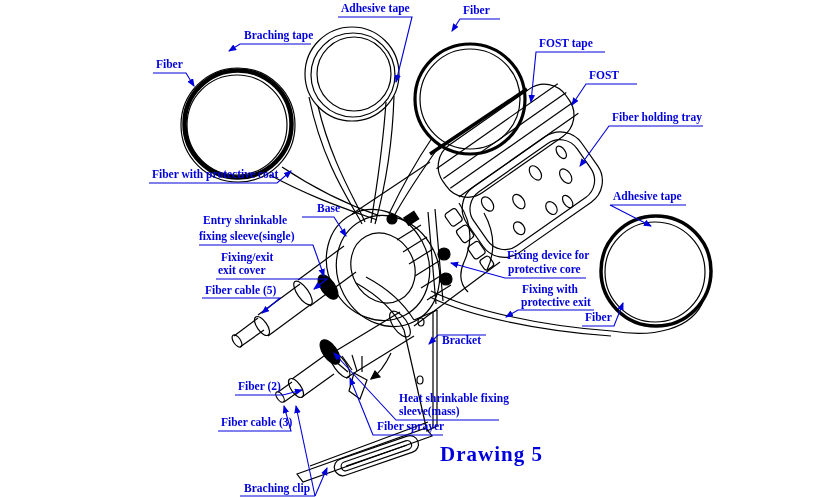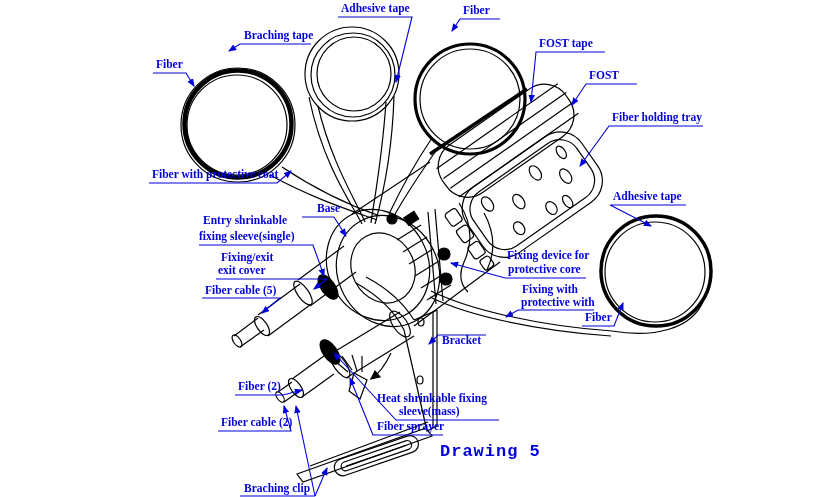--- a/index.html
+++ b/index.html
@@ -1,22 +1,22 @@
 <!DOCTYPE html>
 <html><head>
 <meta charset="utf-8">
 <style>
   html,body{margin:0;padding:0;background:#fff;}
   #canvas{position:relative;width:816px;height:497px;background:#fff;overflow:hidden;
           font-family:"Liberation Serif","DejaVu Serif",serif;}
   #art{position:absolute;left:0;top:0;}
   .lbl{position:absolute;color:#0000dd;font-weight:bold;font-size:11.5px;line-height:12px;
        white-space:nowrap;}
-  .title{position:absolute;color:#0000dd;font-weight:bold;font-size:17px;letter-spacing:1px;
-         white-space:nowrap;font-family:Liberation Mono, monospace;}
+  .title{position:absolute;color:#0000dd;font-weight:bold;font-size:21px;letter-spacing:1px;
+         white-space:nowrap;}
 </style>
 </head>
 <body>
 
 <div id="canvas">
 
 <svg id="art" width="816" height="497" viewBox="0 0 816 497">
   <defs>
     <marker id="arr" markerWidth="9" markerHeight="8" refX="6.5" refY="3" orient="auto">
       <path d="M0 0 L7.5 3 L0 6 Z" fill="#0000dd"></path>
@@ -211,24 +211,24 @@
   <div class="lbl" style="left:152px;top:168px">Fiber with protective coat</div>
   <div class="lbl" style="left:317px;top:202px">Base</div>
   <div class="lbl" style="left:203px;top:214px">Entry shrinkable</div>
   <div class="lbl" style="left:199px;top:230px">fixing sleeve(single)</div>
   <div class="lbl" style="left:221px;top:251px">Fixing/exit</div>
   <div class="lbl" style="left:218px;top:264px">exit cover</div>
   <div class="lbl" style="left:205px;top:284px">Fiber cable (5)</div>
   <div class="lbl" style="left:507px;top:249px">Fixing device for</div>
   <div class="lbl" style="left:508px;top:263px">protective core</div>
   <div class="lbl" style="left:522px;top:283px">Fixing with</div>
-  <div class="lbl" style="left:521px;top:296px">protective with</div>
+  <div class="lbl" style="left:521px;top:296px">protective exit</div>
   <div class="lbl" style="left:585px;top:311px">Fiber</div>
   <div class="lbl" style="left:442px;top:334px">Bracket</div>
   <div class="lbl" style="left:238px;top:380px">Fiber (2)</div>
-  <div class="lbl" style="left:221px;top:416px">Fiber cable (2)</div>
-  <div class="lbl" style="left:377px;top:392px">Heat shrinkable fixing</div>
+  <div class="lbl" style="left:221px;top:416px">Fiber cable (3)</div>
+  <div class="lbl" style="left:399px;top:392px">Heat shrinkable fixing</div>
   <div class="lbl" style="left:399px;top:405px">sleeve(mass)</div>
   <div class="lbl" style="left:377px;top:420px">Fiber sprayer</div>
   <div class="lbl" style="left:244px;top:482px">Braching clip</div>
 
   <div class="title" style="left:440px;top:442px">Drawing 5</div>
 </div>
 
 </body></html>

